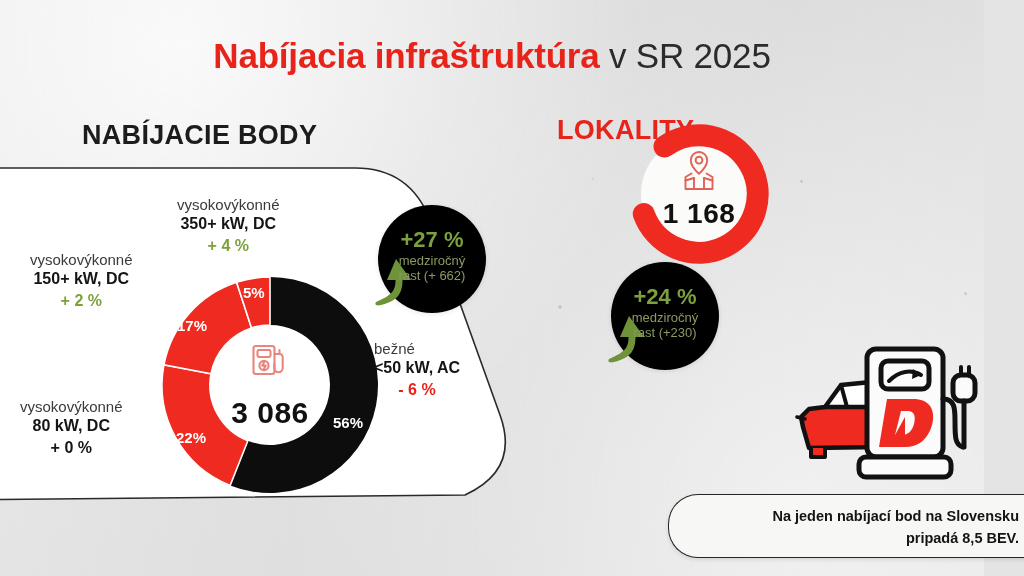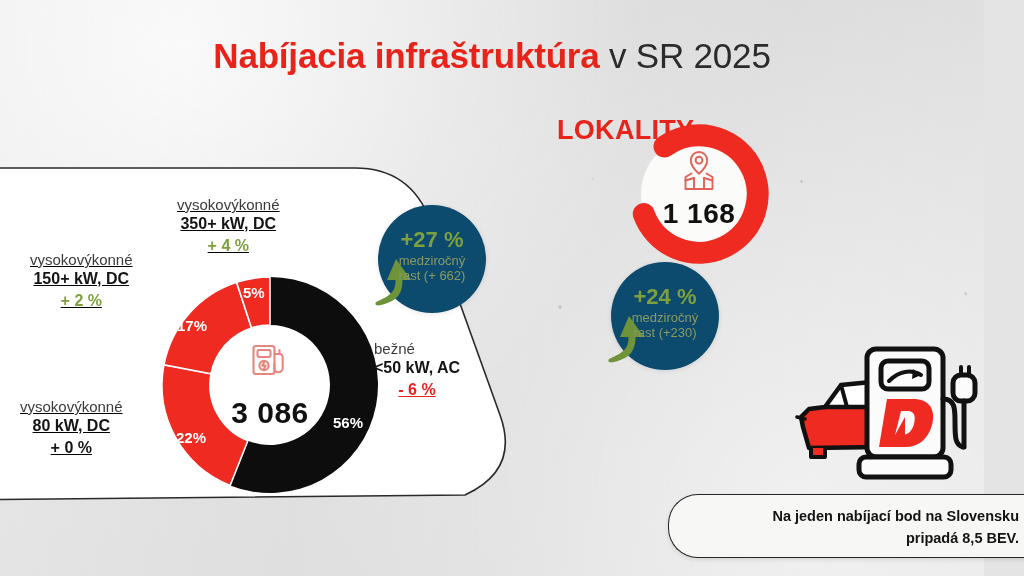--- a/index.html
+++ b/index.html
@@ -59,25 +59,25 @@
   .slice-pct.on-black{color:#fff;margin-top:44px;}
 
   
   .dlabel{position:absolute;white-space:nowrap;}
   .dlabel .l1{font-size:15px;color:#3a3a3a;line-height:1.22;}
   .dlabel .l2{font-size:16px;font-weight:bold;color:#141414;line-height:1.3;}
   .dlabel .l3{font-size:16px;font-weight:bold;line-height:1.35;}
   .pos{color:#7da03e;}
   .neg{color:#e8231a;}
   .zero{color:#141414;}
-  .ta-c{text-align:center;text-decoration:underline;}
+  .ta-c{text-align:center;}
   .ta-l{text-align:left;}
 
   
-  .badge{position:absolute;border-radius:50%;background:#0c4a6e;
+  .badge{position:absolute;border-radius:50%;background:#000000;
          box-shadow:0 1px 5px rgba(0,0,0,.10);}
   .badge .b-pct{
     position:absolute;left:0;right:0;text-align:center;
     font-size:22px;font-weight:bold;color:#7da03e;white-space:nowrap;
   }
   .badge .b-sub{
     position:absolute;left:0;right:0;text-align:center;
     font-size:13px;color:#8a9a63;line-height:1.18;
   }
   .badge .arrow{position:absolute;}
@@ -127,20 +127,21 @@
   <div id="title">
     <span class="red">Nabíjacia infraštruktúra</span><span class="dark"> v SR 2025</span>
   </div>
 
   <div id="card">
     <svg width="570" height="345" viewBox="0 0 570 345">
       <path d="M0,8 L415,8 Q470,8 490,60 L560,255 Q580,310 525,335 L0,340 Z" fill="#ffffff" stroke="#2a2a2a" stroke-width="1.6"></path>
     </svg>
   </div>
 
+  <div class="sect-head" id="head-points">NABÍJACIE BODY</div>
   <div class="sect-head" id="head-loc">LOKALITY</div>
 
   <div id="donut">
     <svg width="230" height="230" viewBox="0 0 230 230">
       <g transform="translate(115,115)">
 
         <path d="M 0,-108 A 108,108 0 1 1 -39.8,100.4 L -22.1,55.8 A 60,60 0 1 0 0,-60 Z" fill="#0d0d0d"></path>
 
         <path d="M -39.8,100.4 A 108,108 0 0 1 -106.1,-20.2 L -59.0,-11.2 A 60,60 0 0 0 -22.1,55.8 Z" fill="#ee2a21" stroke="#ffffff" stroke-width="1.6"></path>
 

